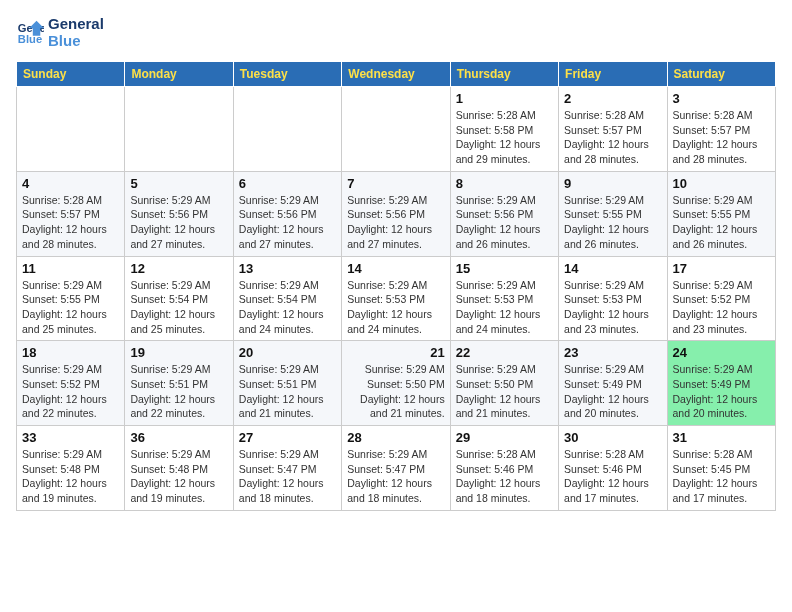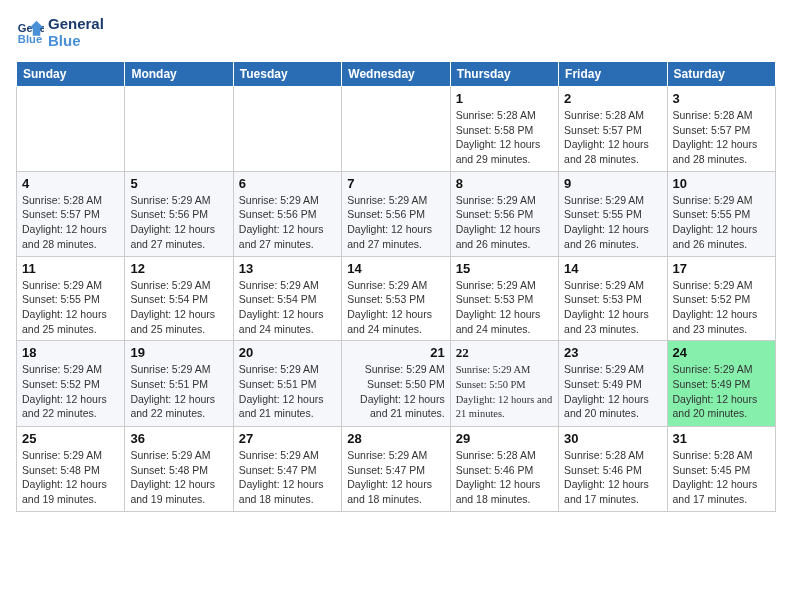--- a/index.html
+++ b/index.html
@@ -33,21 +33,21 @@
       font-size: 16px;
       color: #444;
     }
     .calendar-table {
       width: 100%;
       border-collapse: collapse;
       font-size: 11px;
     }
     .calendar-table th {
       background-color: #2a6db5;
-      color: #ffffff;
+      color: #fde047;
       text-align: left;
       padding: 5px 6px;
       font-size: 12px;
       font-weight: bold;
       border: 1px solid #fff;
     }
     .calendar-table td {
       vertical-align: top;
       padding: 4px 5px;
       border: 1px solid #ccc;
@@ -202,36 +202,36 @@
           <div class="day-info">Sunrise: 5:29 AM<br>Sunset: 5:51 PM<br>Daylight: 12 hours and 22 minutes.</div>
         </td>
         <td style="background: rgb(245, 247, 250);">
           <span class="day-number">20</span>
           <div class="day-info">Sunrise: 5:29 AM<br>Sunset: 5:51 PM<br>Daylight: 12 hours and 21 minutes.</div>
         </td>
         <td style="background: rgb(245, 247, 250); text-align: right;">
           <span class="day-number">21</span>
           <div class="day-info">Sunrise: 5:29 AM<br>Sunset: 5:50 PM<br>Daylight: 12 hours and 21 minutes.</div>
         </td>
-        <td style="background: rgb(245, 247, 250); font-family: Liberation Serif, serif;">
+        <td style="background: rgb(245, 247, 250);">
           <span class="day-number">22</span>
           <div class="day-info">Sunrise: 5:29 AM<br>Sunset: 5:50 PM<br>Daylight: 12 hours and 21 minutes.</div>
         </td>
         <td style="background: rgb(245, 247, 250);">
           <span class="day-number">23</span>
           <div class="day-info">Sunrise: 5:29 AM<br>Sunset: 5:49 PM<br>Daylight: 12 hours and 20 minutes.</div>
         </td>
         <td style="background: #86efac;">
           <span class="day-number">24</span>
           <div class="day-info">Sunrise: 5:29 AM<br>Sunset: 5:49 PM<br>Daylight: 12 hours and 20 minutes.</div>
         </td>
       </tr>
       <tr>
         <td>
-          <span class="day-number">25</span>
+          <span class="day-number">33</span>
           <div class="day-info">Sunrise: 5:29 AM<br>Sunset: 5:48 PM<br>Daylight: 12 hours and 19 minutes.</div>
         </td>
         <td>
           <span class="day-number">36</span>
           <div class="day-info">Sunrise: 5:29 AM<br>Sunset: 5:48 PM<br>Daylight: 12 hours and 19 minutes.</div>
         </td>
         <td>
           <span class="day-number">27</span>
           <div class="day-info">Sunrise: 5:29 AM<br>Sunset: 5:47 PM<br>Daylight: 12 hours and 18 minutes.</div>
         </td>

